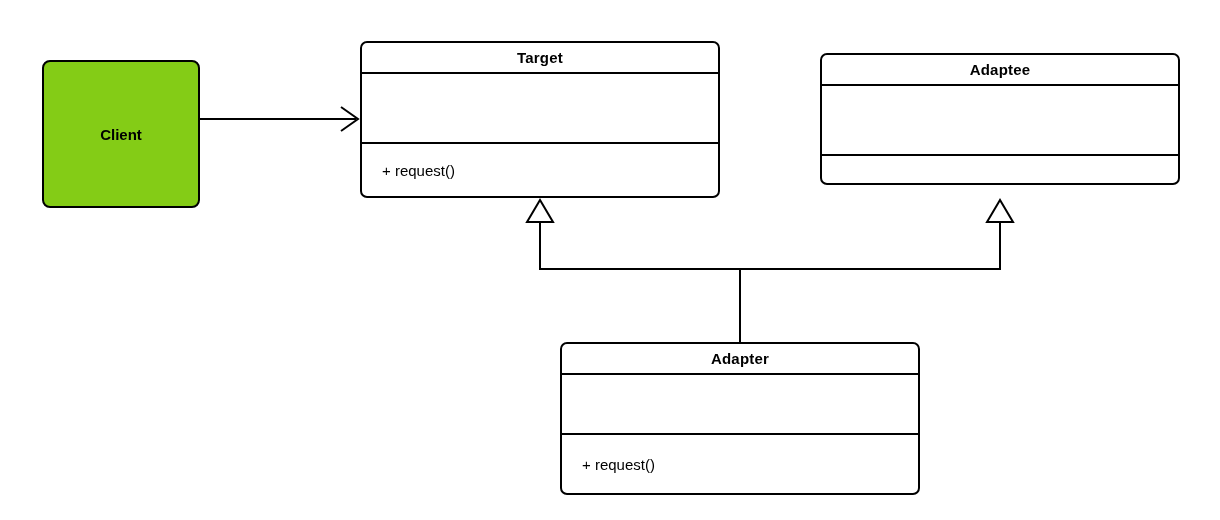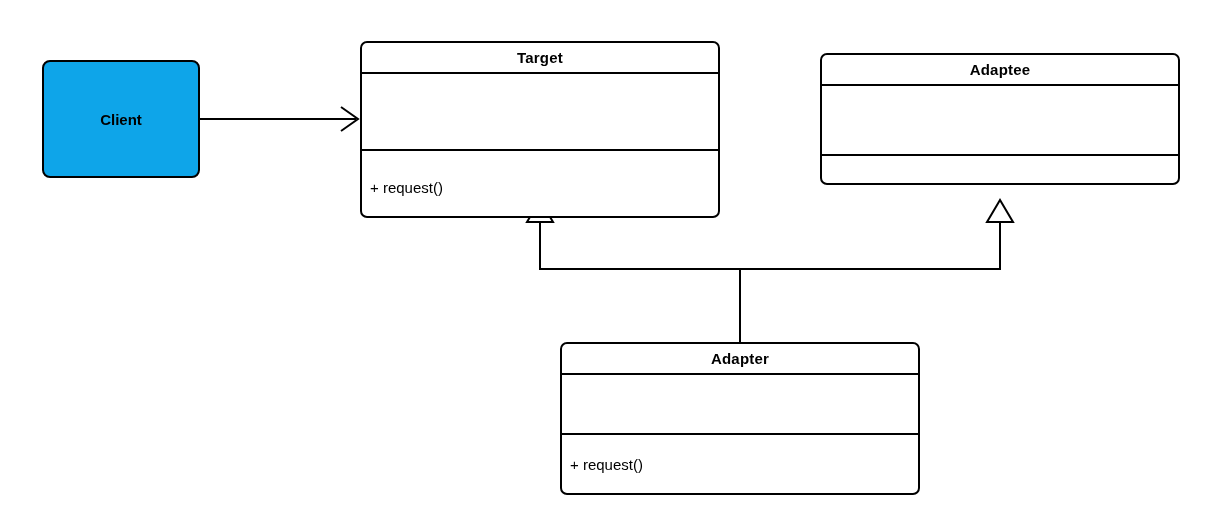--- a/index.html
+++ b/index.html
@@ -44,37 +44,37 @@
     letter-spacing: 0.2px;
   }
   .uml-attrs {
     flex: 0 0 68px;
     border-bottom: 2px solid #000000;
   }
   .uml-methods {
     flex: 1 1 auto;
     display: flex;
     align-items: center;
-    padding-left: 8px;
+    padding-left: 20px;
     font-size: 15px;
     white-space: pre;
   }
-  .node-target  { left: 360px; top: 41px;  width: 360px; height: 177px; gap: 7px; }
+  .node-target  { left: 360px; top: 41px;  width: 360px; height: 157px; }
   .node-adaptee { left: 820px; top: 53px;  width: 360px; height: 132px; }
   .node-adapter { left: 560px; top: 342px; width: 360px; height: 153px; }
   .node-adapter .uml-attrs { flex-basis: 58px; }
   
   .client-node {
     position: absolute;
     left: 42px;
     top: 60px;
     width: 158px;
-    height: 118px;
+    height: 148px;
     box-sizing: border-box;
-    background: #0ea5e9;
+    background: #84cc16;
     border: 2px solid #000000;
     border-radius: 8px;
     display: flex;
     align-items: center;
     justify-content: center;
     font-weight: 700;
     font-size: 15px;
   }
 </style>
 </head>

